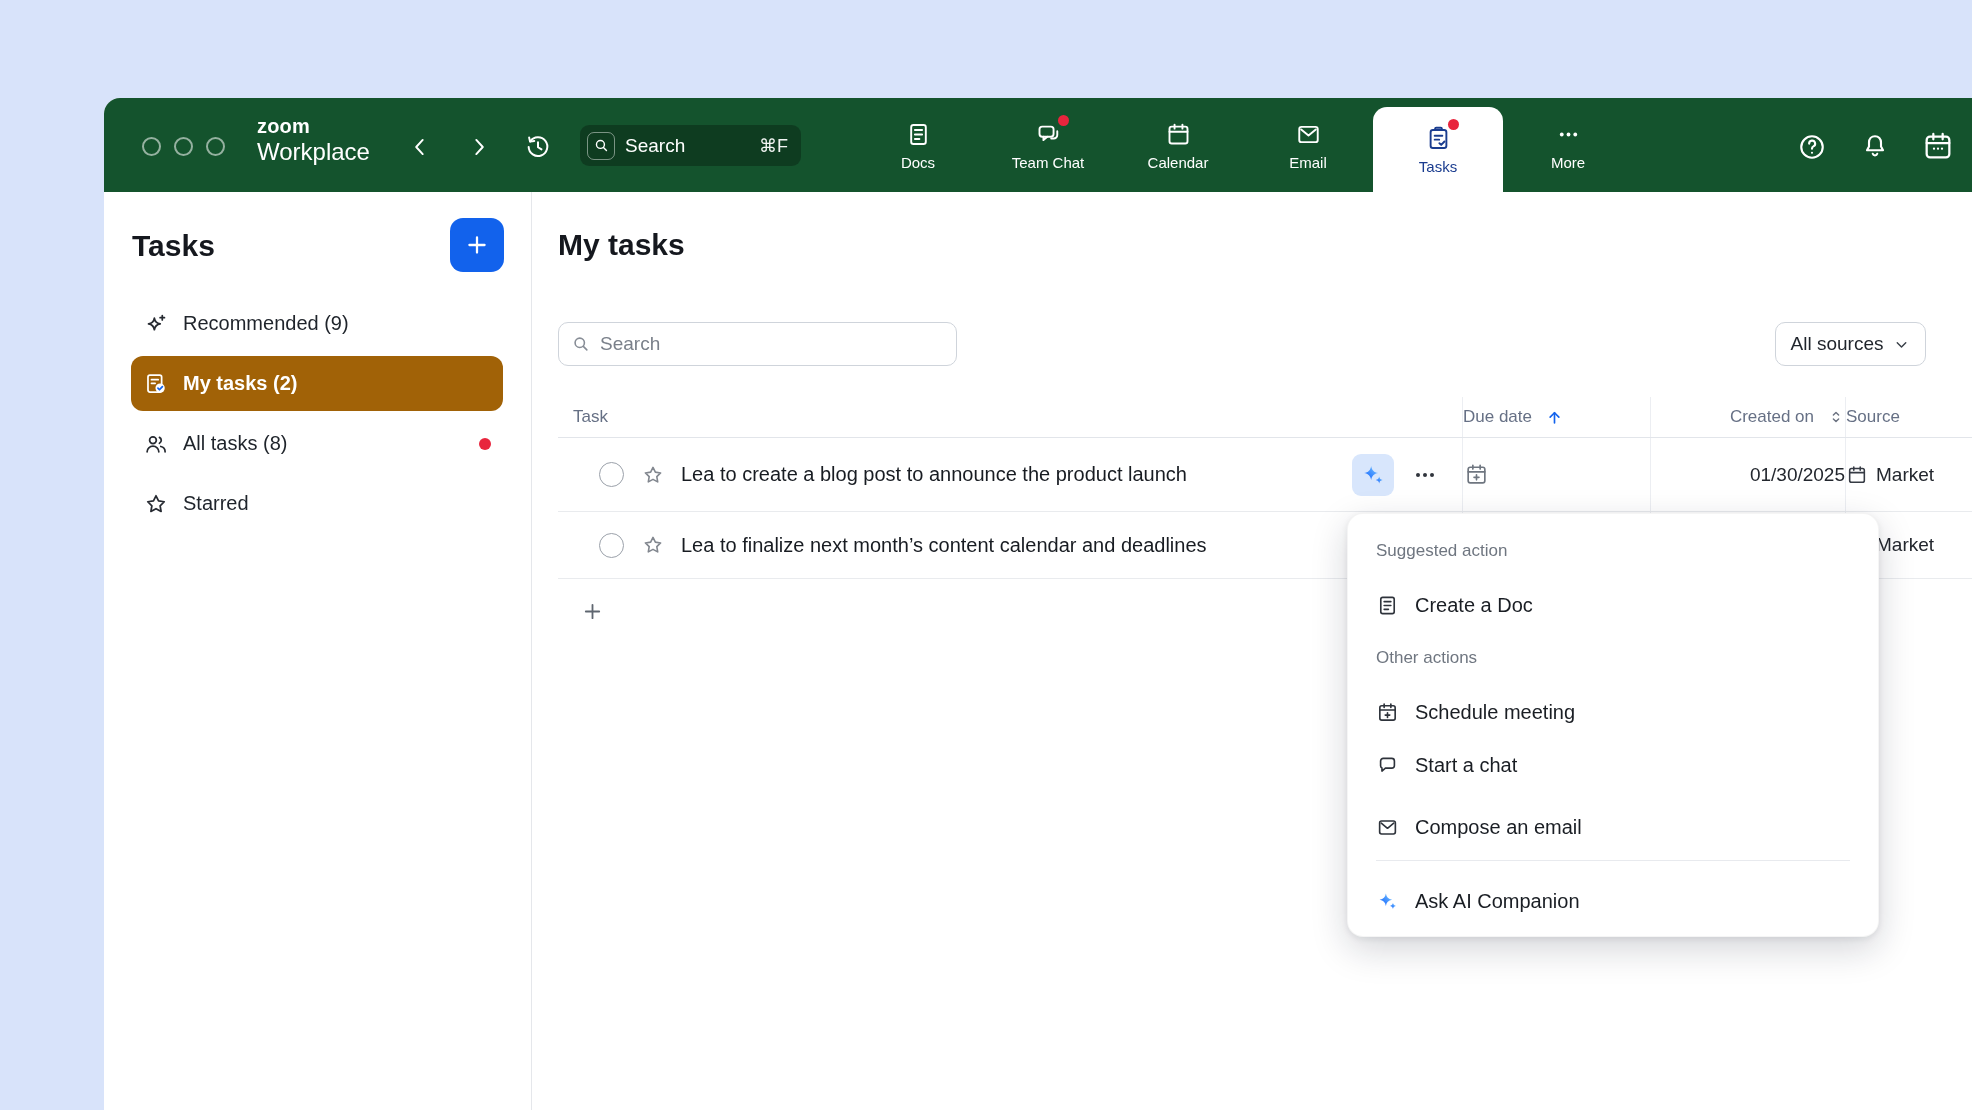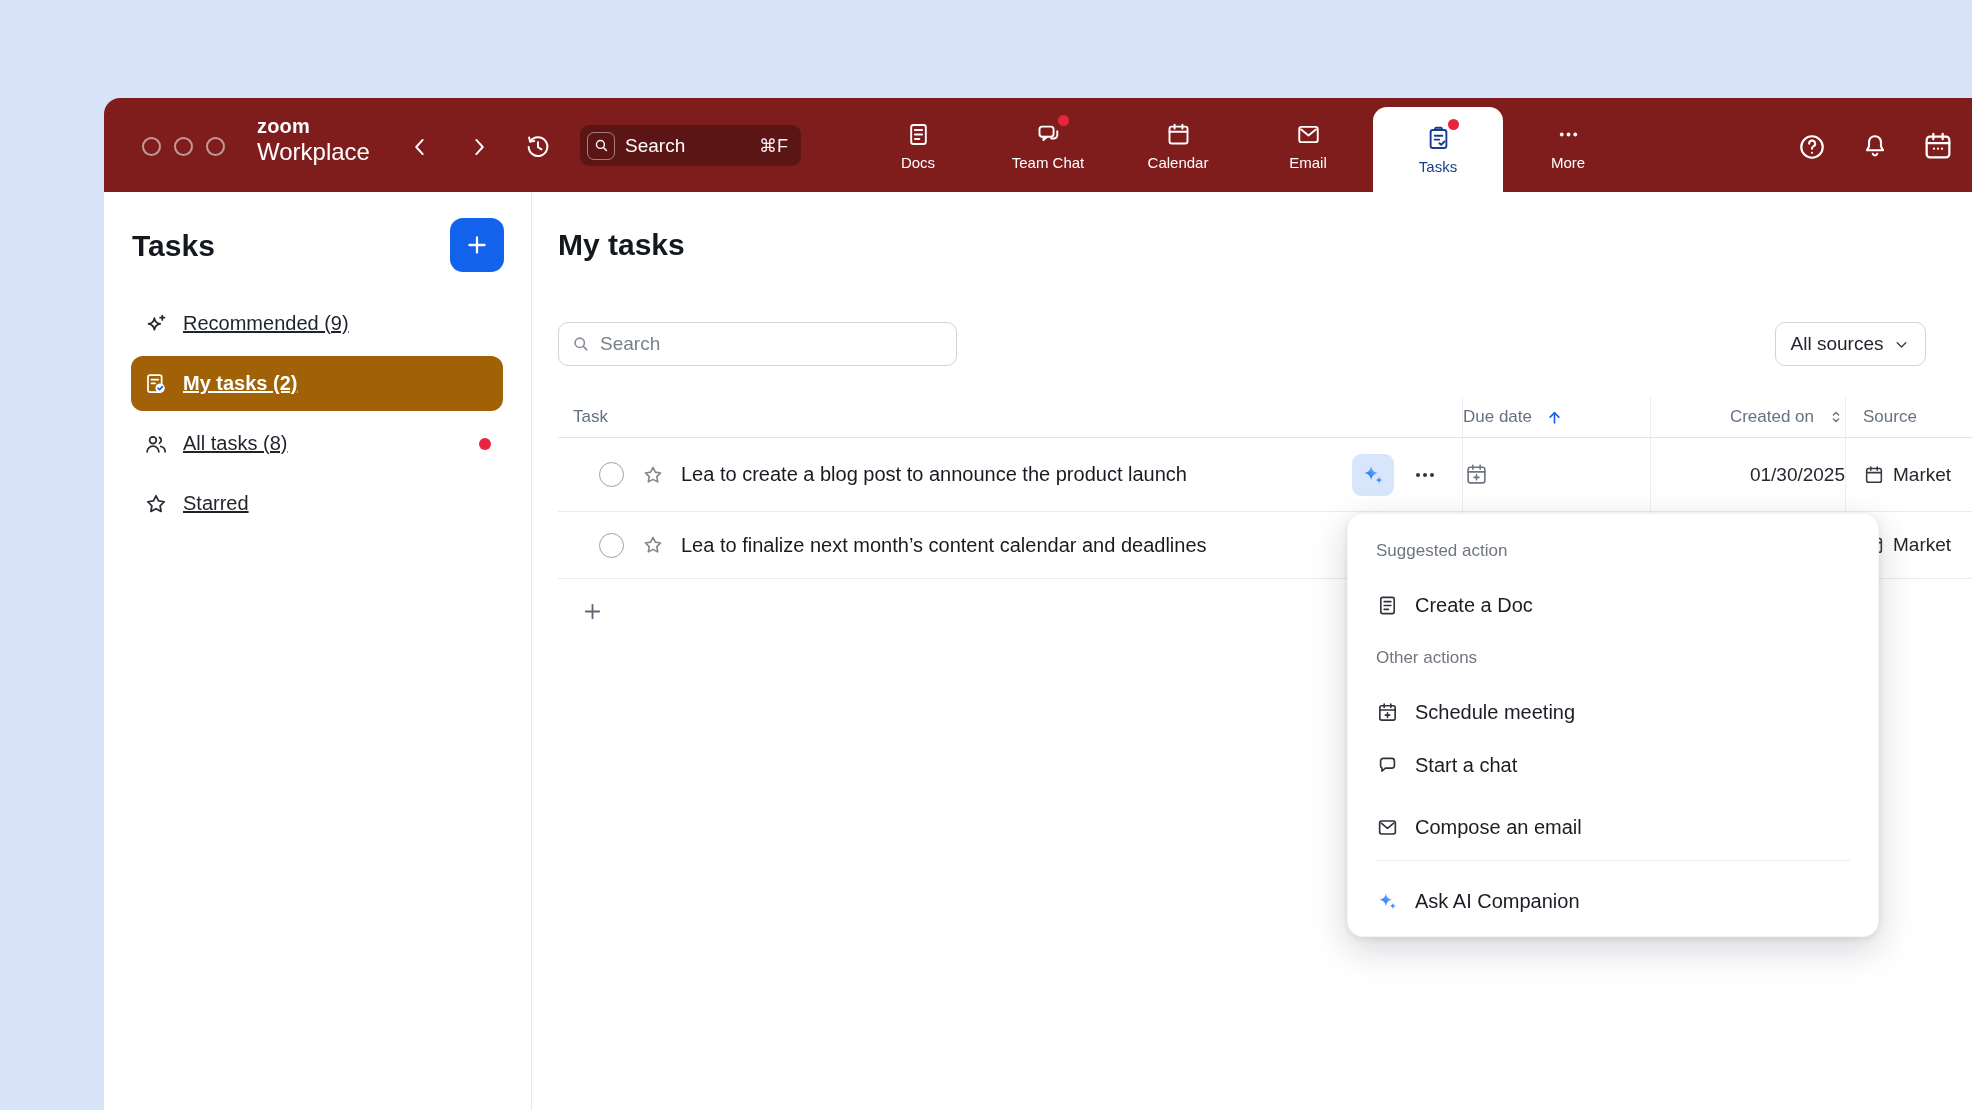--- a/index.html
+++ b/index.html
@@ -9,21 +9,21 @@
     font-family:"Liberation Sans","DejaVu Sans",sans-serif;
     overflow:hidden; position:relative;
     -webkit-font-smoothing:antialiased;
   }
   button { background:none; border:none; padding:0; font:inherit; color:inherit; cursor:pointer; }
 
   .window { position:absolute; left:104px; top:98px; right:0; bottom:0;
     border-radius:16px 0 0 0; overflow:hidden; background:#fff; }
 
   
-  .topbar { position:relative; height:94px; background:#7f1d1d; color:#fff; }
+  .topbar { position:relative; height:94px; background:#14532d; color:#fff; }
   .traffic { position:absolute; left:38px; top:39px; display:flex; gap:13px; }
   .tl { width:19px; height:19px; border-radius:50%; border:2px solid rgba(255,255,255,0.55); }
   .logo { position:absolute; left:153px; top:18px; line-height:1; }
   .logo-zoom { display:block; font-size:20px; font-weight:700; letter-spacing:0.2px; }
   .logo-wp { display:block; font-size:24px; font-weight:400; margin-top:4px; }
   .tb-icon-btn { position:absolute; width:32px; height:32px; display:flex; align-items:center; justify-content:center; color:#fff; }
   .pos-back { left:300px; top:33px; }
   .pos-fwd  { left:359px; top:33px; }
   .pos-hist { left:418px; top:33px; }
   .search-pill { position:absolute; left:476px; top:27px; width:221px; height:41px;
@@ -51,21 +51,21 @@
   
   .content { position:absolute; top:94px; left:0; right:0; bottom:0; display:flex; background:#fff; }
 
   
   .sidebar { width:428px; flex:none; position:relative; border-right:1px solid #E5E7EB; }
   .sidebar-title { position:absolute; left:28px; top:37px; font-size:30px; font-weight:700; color:#15181E; }
   .add-btn { position:absolute; left:346px; top:26px; width:54px; height:54px; border-radius:13px;
     background:#1262EC; display:flex; align-items:center; justify-content:center; color:#fff; }
   .side-items { position:absolute; top:104px; left:27px; right:28px; display:flex; flex-direction:column; gap:5px; }
   .side-item { height:55px; border-radius:12px; display:flex; align-items:center;
-    padding:0 18px 0 12px; gap:14px; font-size:20px; color:#1F242B; position:relative;text-decoration:underline; }
+    padding:0 18px 0 12px; gap:14px; font-size:20px; color:#1F242B; position:relative; }
   .side-item .si-ic { width:26px; height:26px; color:#262A31; flex:none; display:flex; align-items:center; justify-content:center; }
   .side-item.selected { background:#a16207; color:#fff; font-weight:600; }
   .side-item.selected .si-ic { color:#fff; }
   .side-dot { position:absolute; right:12px; top:50%; margin-top:-6px; width:12px; height:12px;
     border-radius:50%; background:#E8253D; }
 
   
   .main { flex:1; position:relative; overflow:hidden; }
   .main-title { position:absolute; left:26px; top:36px; font-size:30px; font-weight:700; color:#15181E; }
   .main-search { position:absolute; left:26px; top:130px; width:399px; height:44px;
@@ -80,21 +80,21 @@
 
   .thead, .trow { position:absolute; left:26px; right:0; display:flex; align-items:stretch; }
   .thead { top:205px; height:41px; border-bottom:1px solid #E2E5EA; color:#667085; font-size:17px; }
   .trow  { border-bottom:1px solid #E9EBEE; font-size:20px; color:#181C22; }
   .row-1 { top:246px; height:74px; }
   .row-2 { top:320px; height:67px; }
   .cell { display:flex; align-items:center; min-width:0; }
   .c1 { width:904px; padding-left:15px; }
   .c2 { width:188px; border-left:1px solid #ECEEF2; }
   .c3 { width:195px; padding-left:9px; border-left:1px solid #ECEEF2;justify-content:flex-end; }
-  .c4 { width:107px; padding-left:17px; border-left:1px solid #ECEEF2; overflow:hidden; }
+  .c4 { width:107px; border-left:1px solid #ECEEF2; overflow:hidden; }
   .thead .c1 { padding-left:15px; }
   .sort-ic { margin-left:13px; display:flex; align-items:center; }
   .trow .c1 { padding-left:41px; }
   .task-check { width:25px; height:25px; border-radius:50%; border:1.5px solid #9BA1AA; flex:none; background:#fff; }
   .star-btn { margin-left:17px; width:24px; height:24px; color:#82878F; flex:none; display:flex; align-items:center; justify-content:center; }
   .task-title { margin-left:16px; white-space:nowrap; overflow:hidden; }
   .ai-btn { margin-left:auto; width:42px; height:42px; border-radius:9px; background:#D8E6FC;
     display:flex; align-items:center; justify-content:center; flex:none; }
   .more-btn { margin-left:14px; margin-right:20px; width:34px; height:34px; display:flex;
     align-items:center; justify-content:center; color:#30353D; flex:none; }

